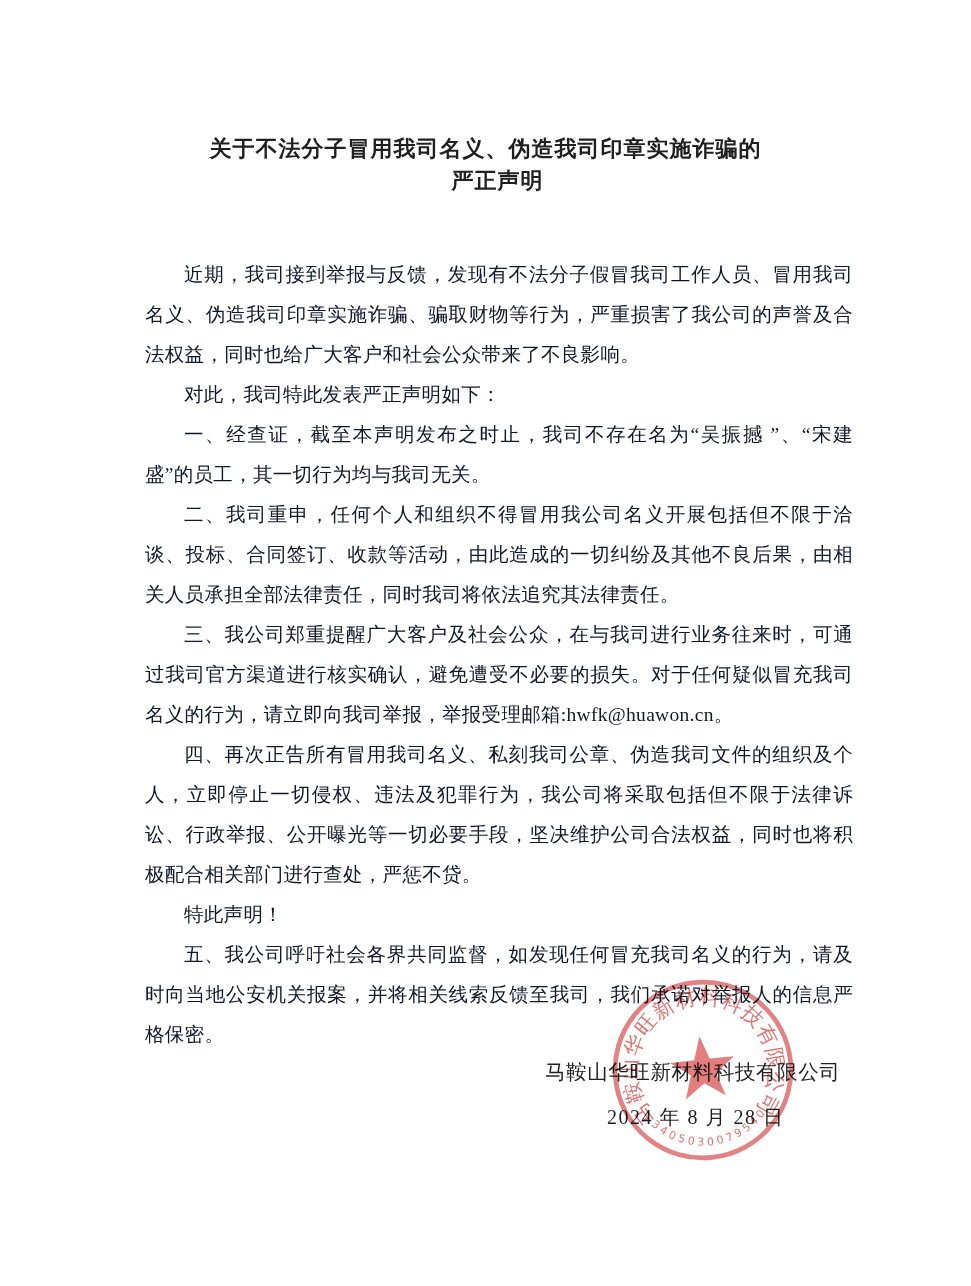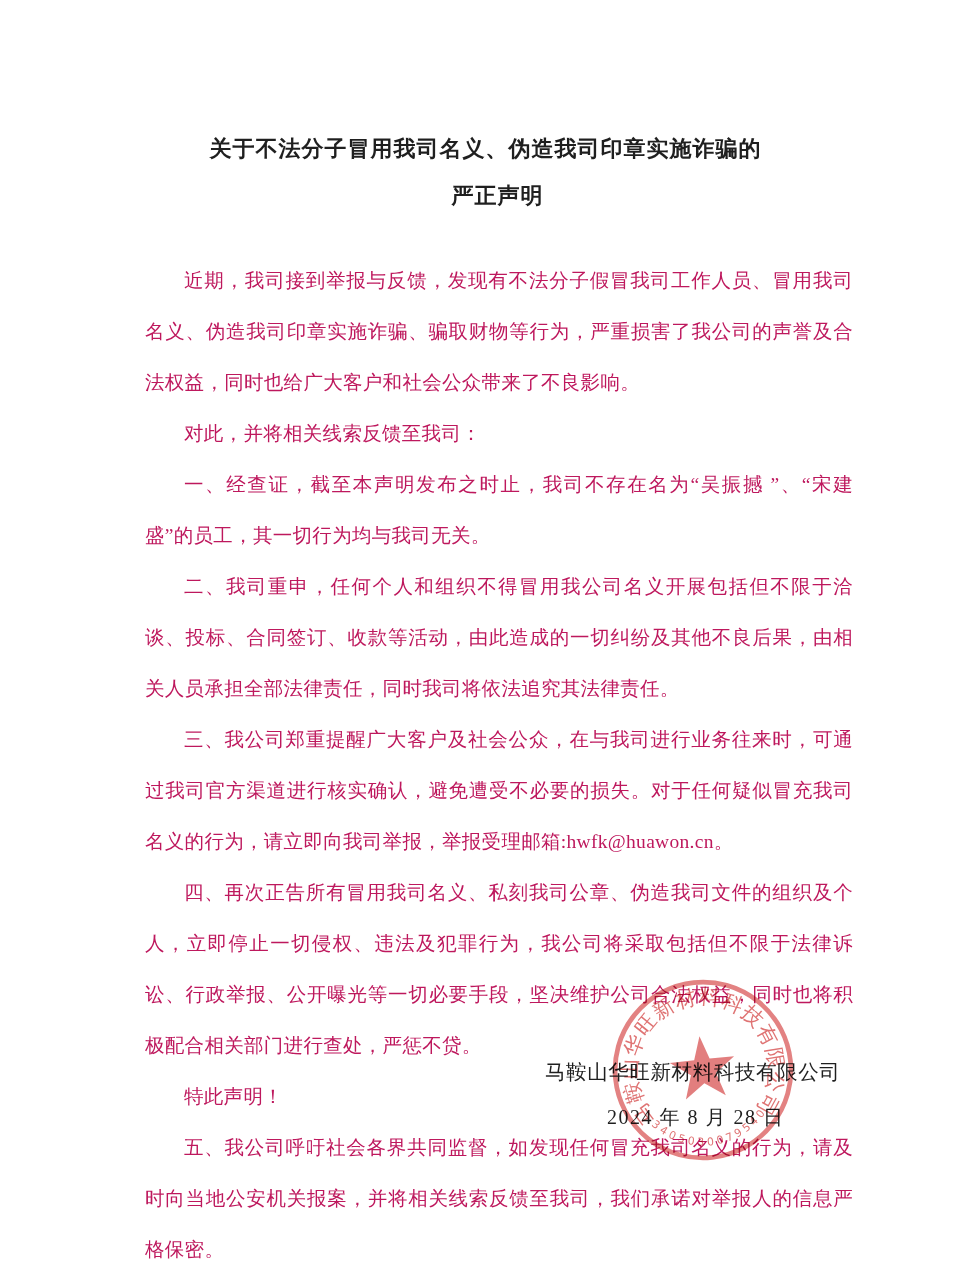--- a/index.html
+++ b/index.html
@@ -17,30 +17,30 @@
   }
   .doc-title {
     position: absolute; left: 0; right: 0;
     text-align: center;
     font-size: 22px;
     font-weight: 700;
     letter-spacing: 1px;
     color: #1f1f1f;
   }
   .doc-title.line1 { top: 126px; margin-top: 8px; }
-  .doc-title.line2 { top: 181px; margin-left: 24px; }
+  .doc-title.line2 { top: 166px; margin-left: 24px; }
   .body-text {
     position: absolute;
     left: 145px; top: 255px;
     width: 708px;
     font-size: 19.5px;
-    line-height: 51px;
+    line-height: 40px;
     letter-spacing: 0.3px;
     text-align: justify;
-    color: #be185d;
+    color: #0f172a;
   }
   .body-text p { margin: 0; text-indent: 2em; }
   .sig-company {
     position: absolute;
     left: 545px; top: 1058px;
     font-size: 20.5px;
     letter-spacing: 0.6px;
     color: #1f1f1f;
     white-space: nowrap;
   }
@@ -78,21 +78,21 @@
 <body>
 
 <div class="page">
 
   <div class="doc-title line1">关于不法分子冒用我司名义、伪造我司印章实施诈骗的</div>
 
   <div class="doc-title line2">严正声明</div>
 
   <div class="body-text">
     <p>近期，我司接到举报与反馈，发现有不法分子假冒我司工作人员、冒用我司名义、伪造我司印章实施诈骗、骗取财物等行为，严重损害了我公司的声誉及合法权益，同时也给广大客户和社会公众带来了不良影响。</p>
-    <p>对此，并将相关线索反馈至我司：</p>
+    <p>对此，我司特此发表严正声明如下：</p>
     <p>一、经查证，截至本声明发布之时止，我司不存在名为“吴振撼 ”、“宋建盛”的员工，其一切行为均与我司无关。</p>
     <p>二、我司重申，任何个人和组织不得冒用我公司名义开展包括但不限于洽谈、投标、合同签订、收款等活动，由此造成的一切纠纷及其他不良后果，由相关人员承担全部法律责任，同时我司将依法追究其法律责任。</p>
     <p>三、我公司郑重提醒广大客户及社会公众，在与我司进行业务往来时，可通过我司官方渠道进行核实确认，避免遭受不必要的损失。对于任何疑似冒充我司名义的行为，请立即向我司举报，举报受理邮箱:hwfk@huawon.cn。</p>
     <p>四、再次正告所有冒用我司名义、私刻我司公章、伪造我司文件的组织及个人，立即停止一切侵权、违法及犯罪行为，我公司将采取包括但不限于法律诉讼、行政举报、公开曝光等一切必要手段，坚决维护公司合法权益，同时也将积极配合相关部门进行查处，严惩不贷。</p>
     <p>特此声明！</p>
     <p>五、我公司呼吁社会各界共同监督，如发现任何冒充我司名义的行为，请及时向当地公安机关报案，并将相关线索反馈至我司，我们承诺对举报人的信息严格保密。</p>
   </div>
 
   <div class="sig-company">马鞍山华旺新材料科技有限公司</div>
 

